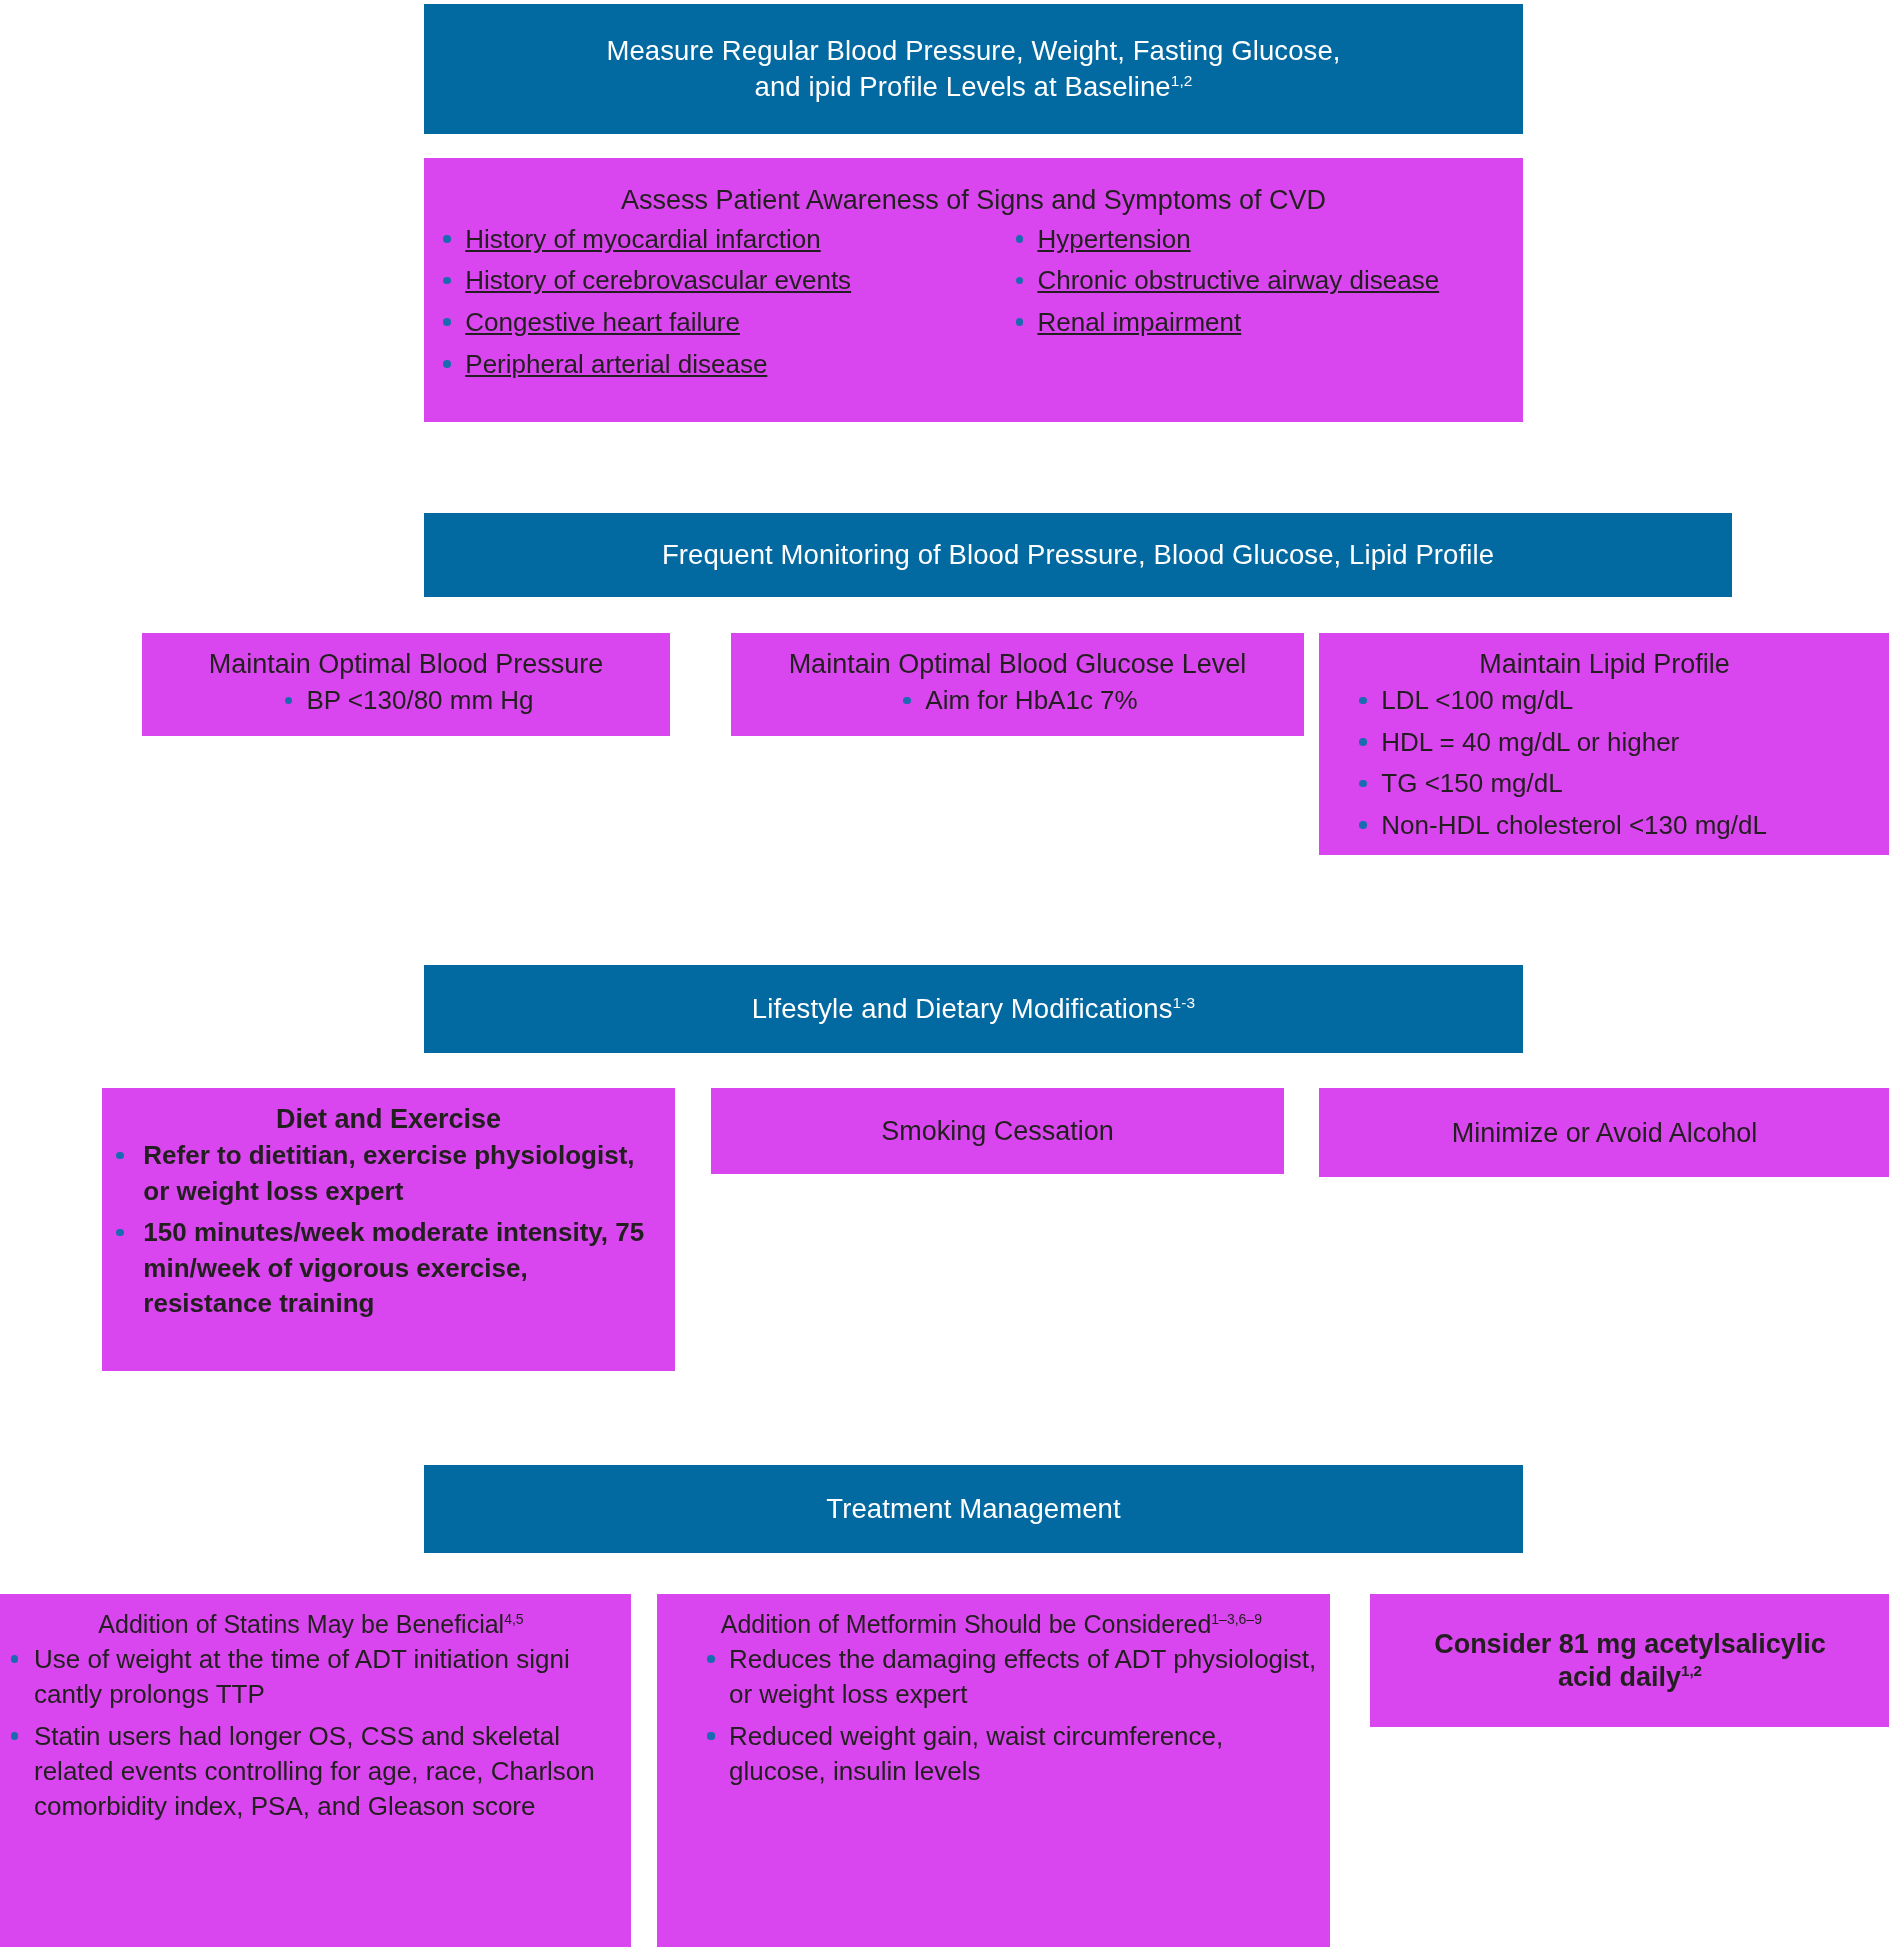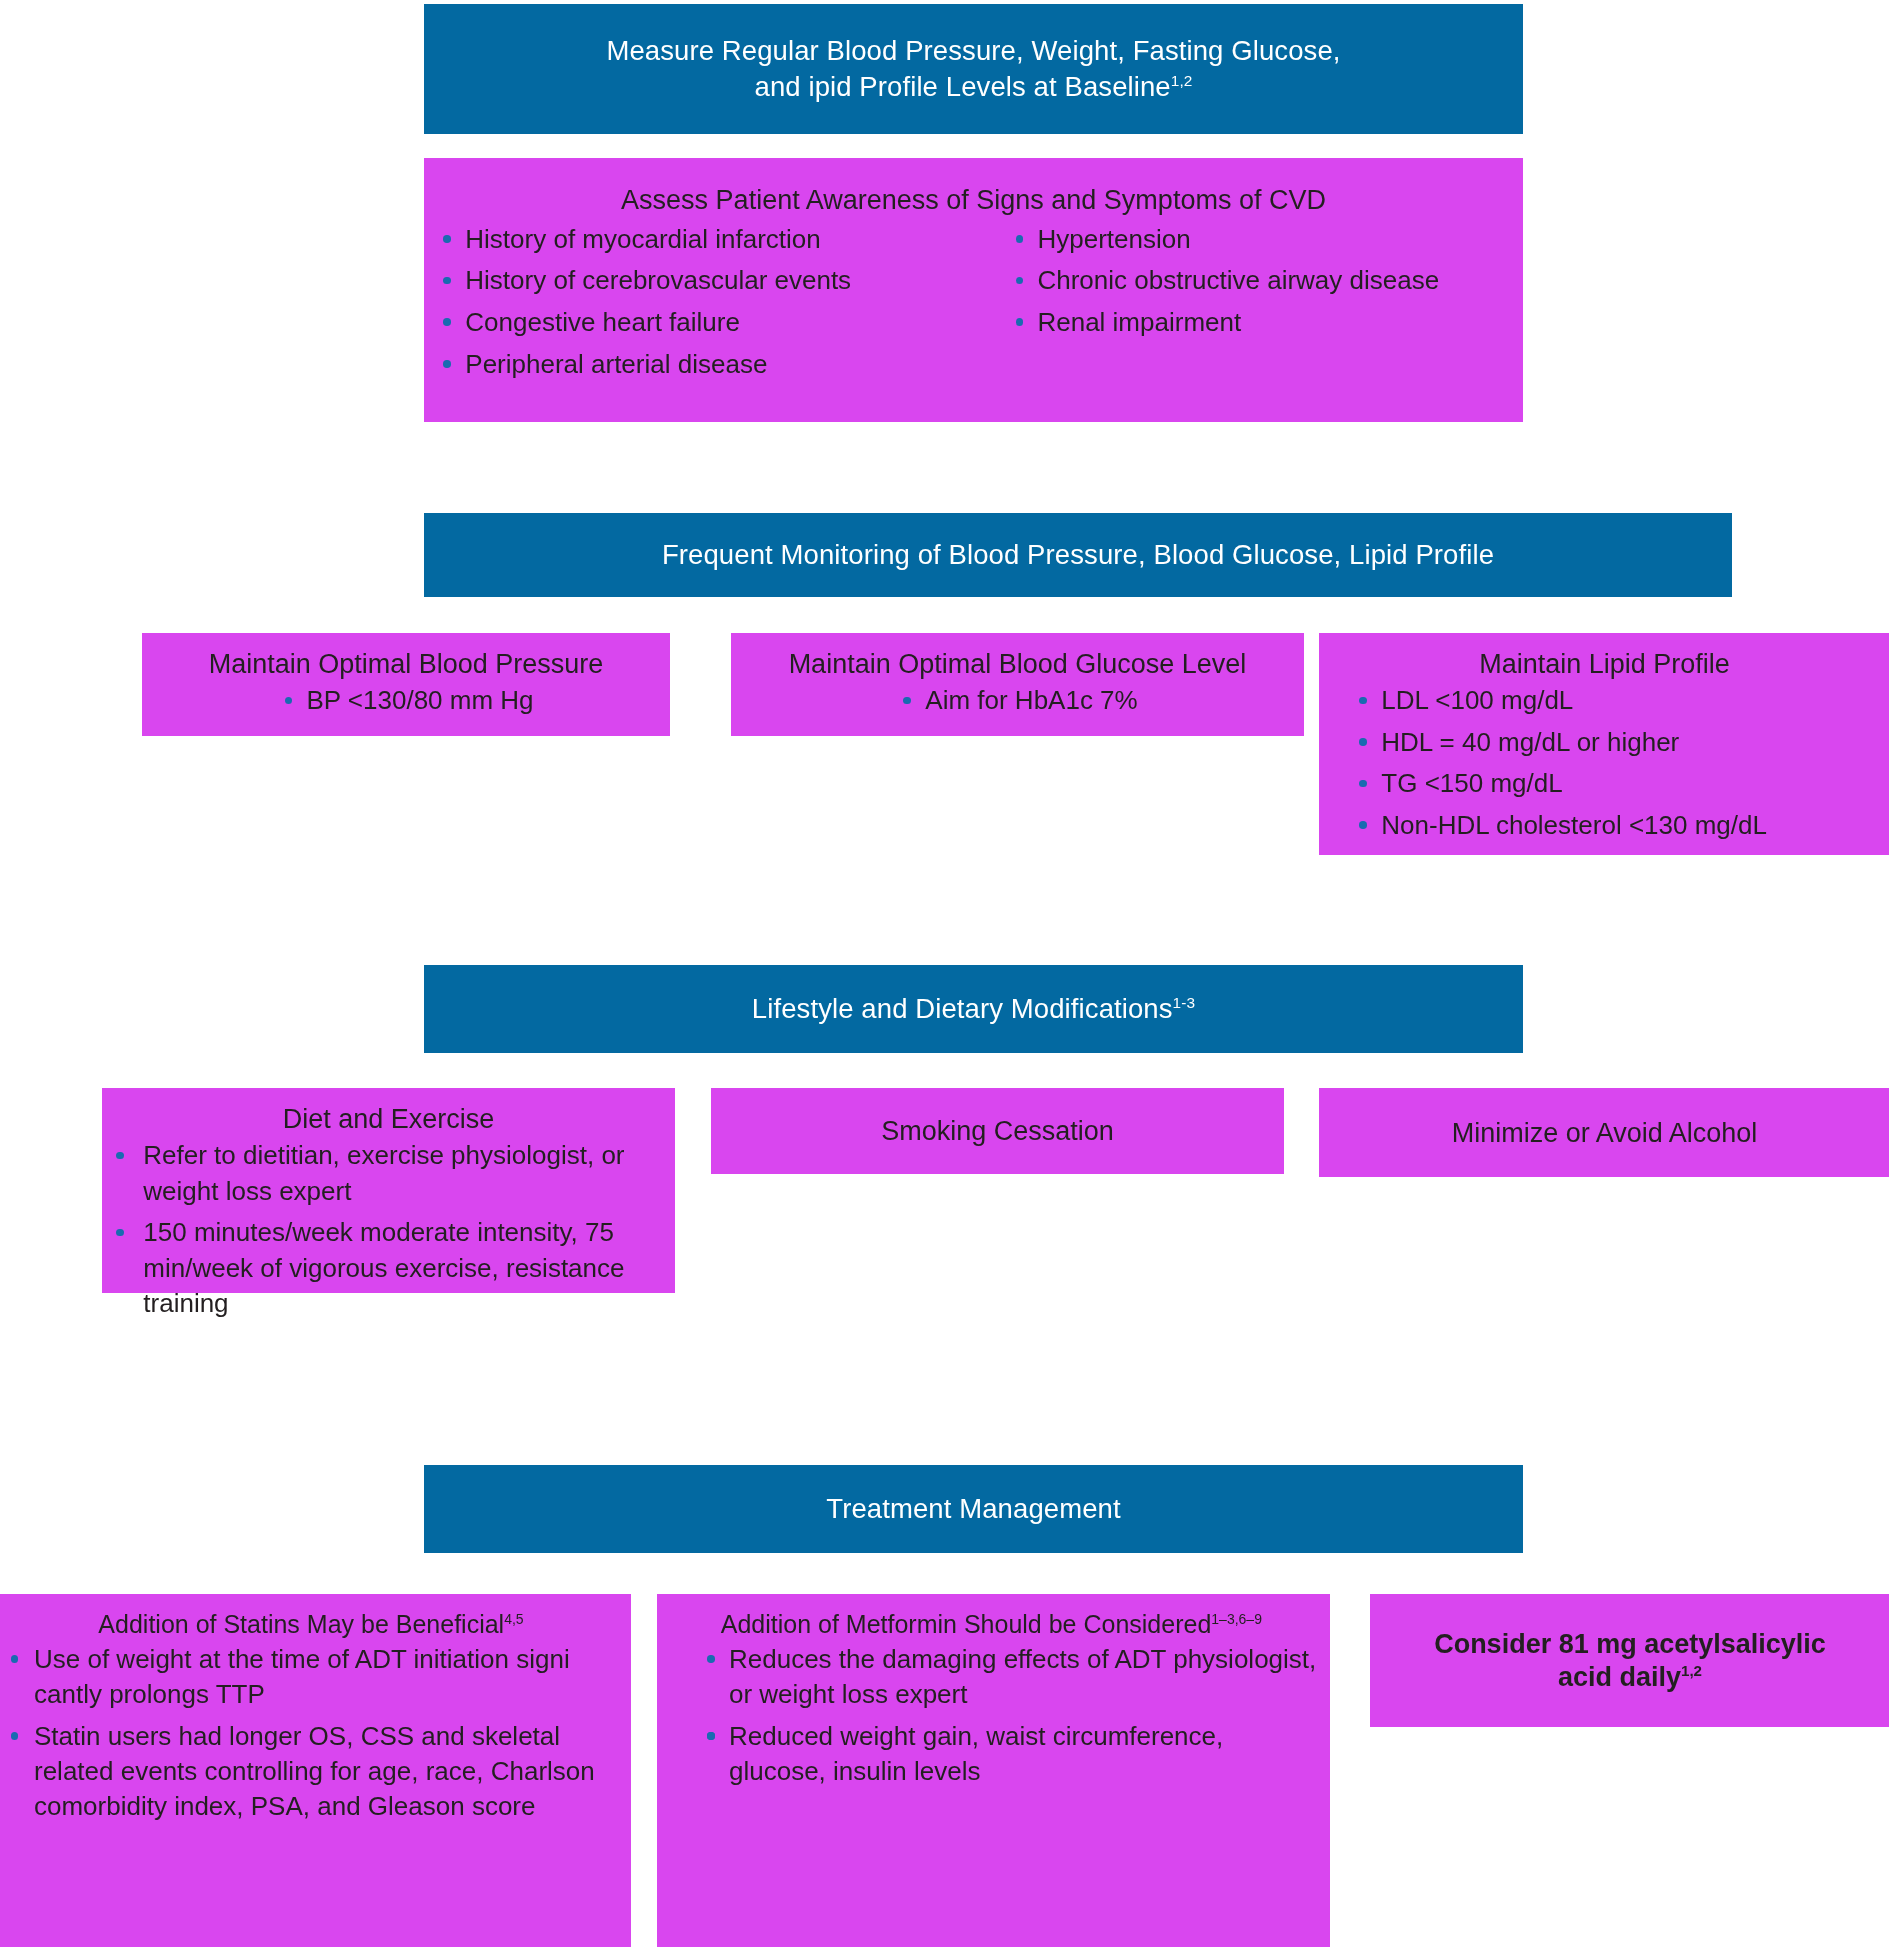--- a/index.html
+++ b/index.html
@@ -63,21 +63,21 @@
   ul.blist li .bul{
     position:absolute;
     left:6.2px;
     top:0.52em;
     width:7.5px;height:7.5px;
     border-radius:50%;
     background:#1a6bb0;
   }
 
   
-  .cols{display:flex;gap:8px;}
+  .cols{display:flex;gap:8px;text-decoration:underline;}
   .cols .col-a{width:53%;}
   .cols .col-b{width:47%;}
 
   
   ul.blist.centered{
     display:flex;flex-direction:column;align-items:center;
   }
   ul.blist.centered li{padding-left:28px;}
 
   sup{font-size:0.56em;vertical-align:super;line-height:0;}
@@ -142,21 +142,21 @@
       <li><span class="bul"></span><span>Non-HDL cholesterol &lt;130 mg/dL</span></li>
     </ul>
   </div>
 
   <div class="bar" style="left:424px;top:965px;width:1099px;height:88px;">
     <div>
       <span>Lifestyle and Dietary Modifications</span><sup>1-3</sup>
     </div>
   </div>
 
-  <div class="box" style="left:102px;top:1088px;width:573px;height:205px;">
+  <div class="box" style="left:102px;top:1088px;width:573px;height:283px;font-weight:bold;">
     <div class="box-title tight">Diet and Exercise</div>
     <ul class="blist" style="padding-left:0;">
       <li><span class="bul" style="left:0.9px;"></span><span>Refer to dietitian, exercise physiologist, or weight loss expert</span></li>
       <li><span class="bul" style="left:0.9px;"></span><span>150 minutes/week moderate intensity, 75 min/week of vigorous exercise, resistance training</span></li>
     </ul>
   </div>
 
   <div class="box" style="left:711px;top:1088px;width:573px;height:86px;display:flex;align-items:center;justify-content:center;">
     <div class="box-title" style="margin:0;">Smoking Cessation</div>
   </div>

